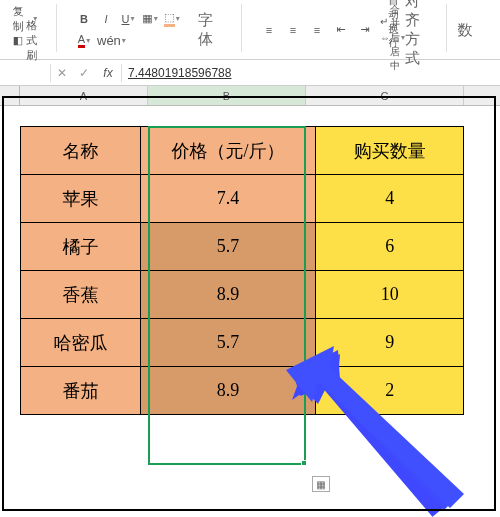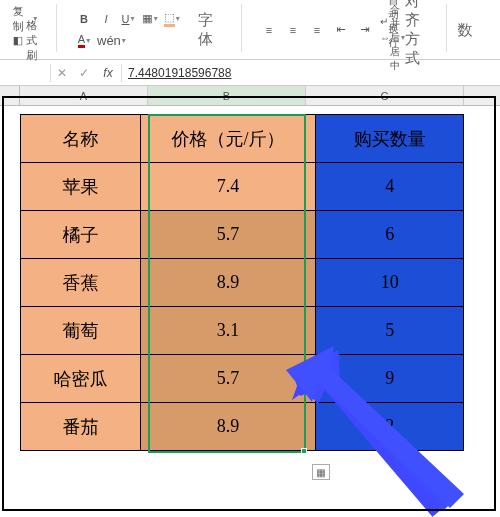--- a/index.html
+++ b/index.html
@@ -26,27 +26,27 @@
 
 .colhdrs { height: 20px; display: flex; background: #eee; border-bottom: 1px solid #bbb; font-size: 11px; color: #555; }
 .rowhdr-space { width: 20px; border-right: 1px solid #bbb; background: #eee; }
 .colhdr { border-right: 1px solid #ccc; display: flex; align-items: center; justify-content: center; }
 .colA { width: 128px; }
 .colB { width: 158px; background: #d8e8d8; }
 .colC { width: 158px; }
 
 
 .grid { position: relative; }
-.cells { position: absolute; left: 20px; top: 0; width: 460px; }
+.cells { position: absolute; left: 20px; top: 12px; width: 460px; }
 table.data { border-collapse: collapse; width: 444px; }
 table.data td { border: 1.5px solid #000; height: 48px; text-align: center; font-size: 18px; font-family: "SimSun","Microsoft YaHei",serif; }
 .hdrcell { background: #f4b183; font-size: 19px; }
 .cA { width: 128px; background: #f4b183; }
 .cB { width: 186px; background: #f4b183; }
-.cC { width: 158px; background: #1d4ed8; }
+.cC { width: 158px; background: #fde047; }
 .cB.sel { background: #d79b6a; }
 
 
 .selbox { position: absolute; border: 2px solid #1a9e55; pointer-events: none; }
 .selhandle { position: absolute; width: 6px; height: 6px; background: #1a9e55; border: 1px solid #fff; right: -3px; bottom: -3px; }
 
 
 .arrow { position: absolute; pointer-events: none; }
 
 .paste-opts { position:absolute; width:18px; height:16px; background:#fff; border:1px solid #aaa; font-size:10px; display:flex; align-items:center; justify-content:center; cursor:pointer; color:#666;}
@@ -155,25 +155,20 @@
           <td class="cA">橘子</td>
           <td class="cB sel">5.7</td>
           <td class="cC">6</td>
         </tr>
         <tr>
           <td class="cA">香蕉</td>
           <td class="cB sel">8.9</td>
           <td class="cC">10</td>
         </tr>
         <tr>
-          <td class="cA">葡萄</td>
-          <td class="cB sel">3.1</td>
-          <td class="cC">5</td>
-        </tr>
-        <tr>
           <td class="cA">哈密瓜</td>
           <td class="cB sel">5.7</td>
           <td class="cC">9</td>
         </tr>
         <tr>
           <td class="cA">番茄</td>
           <td class="cB sel">8.9</td>
           <td class="cC">2</td>
         </tr>
       </tbody>

